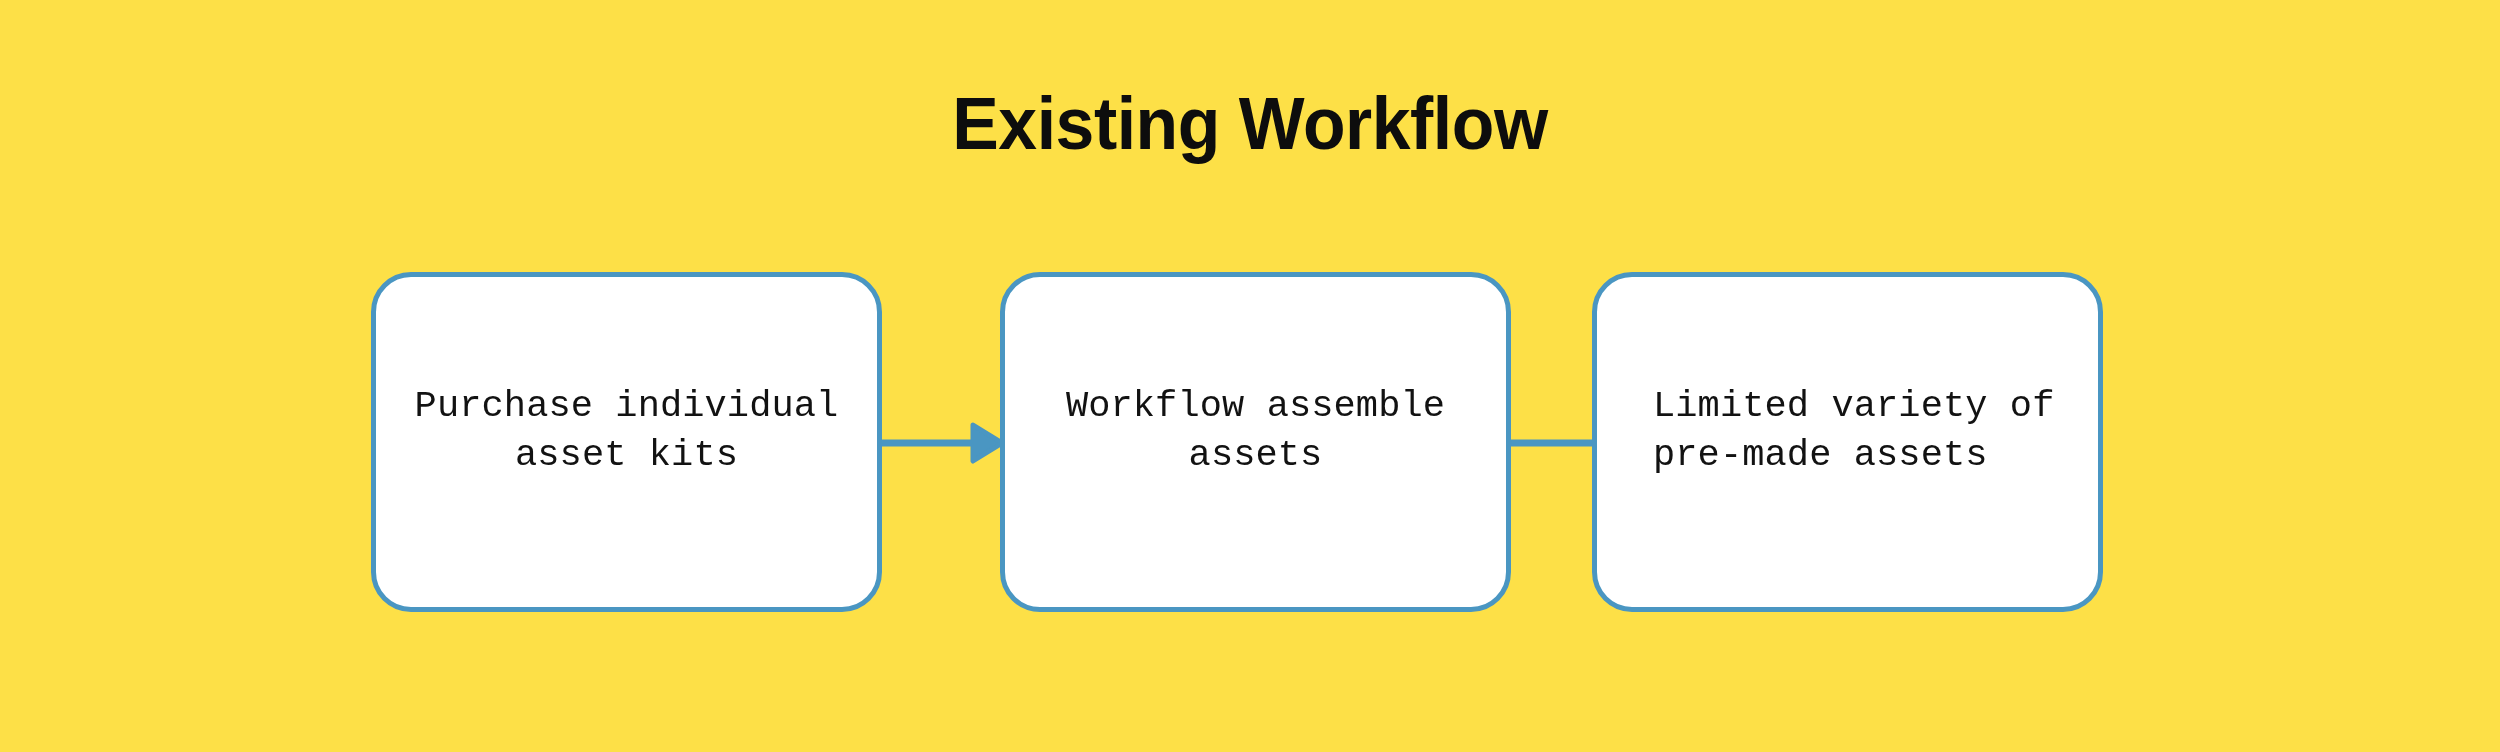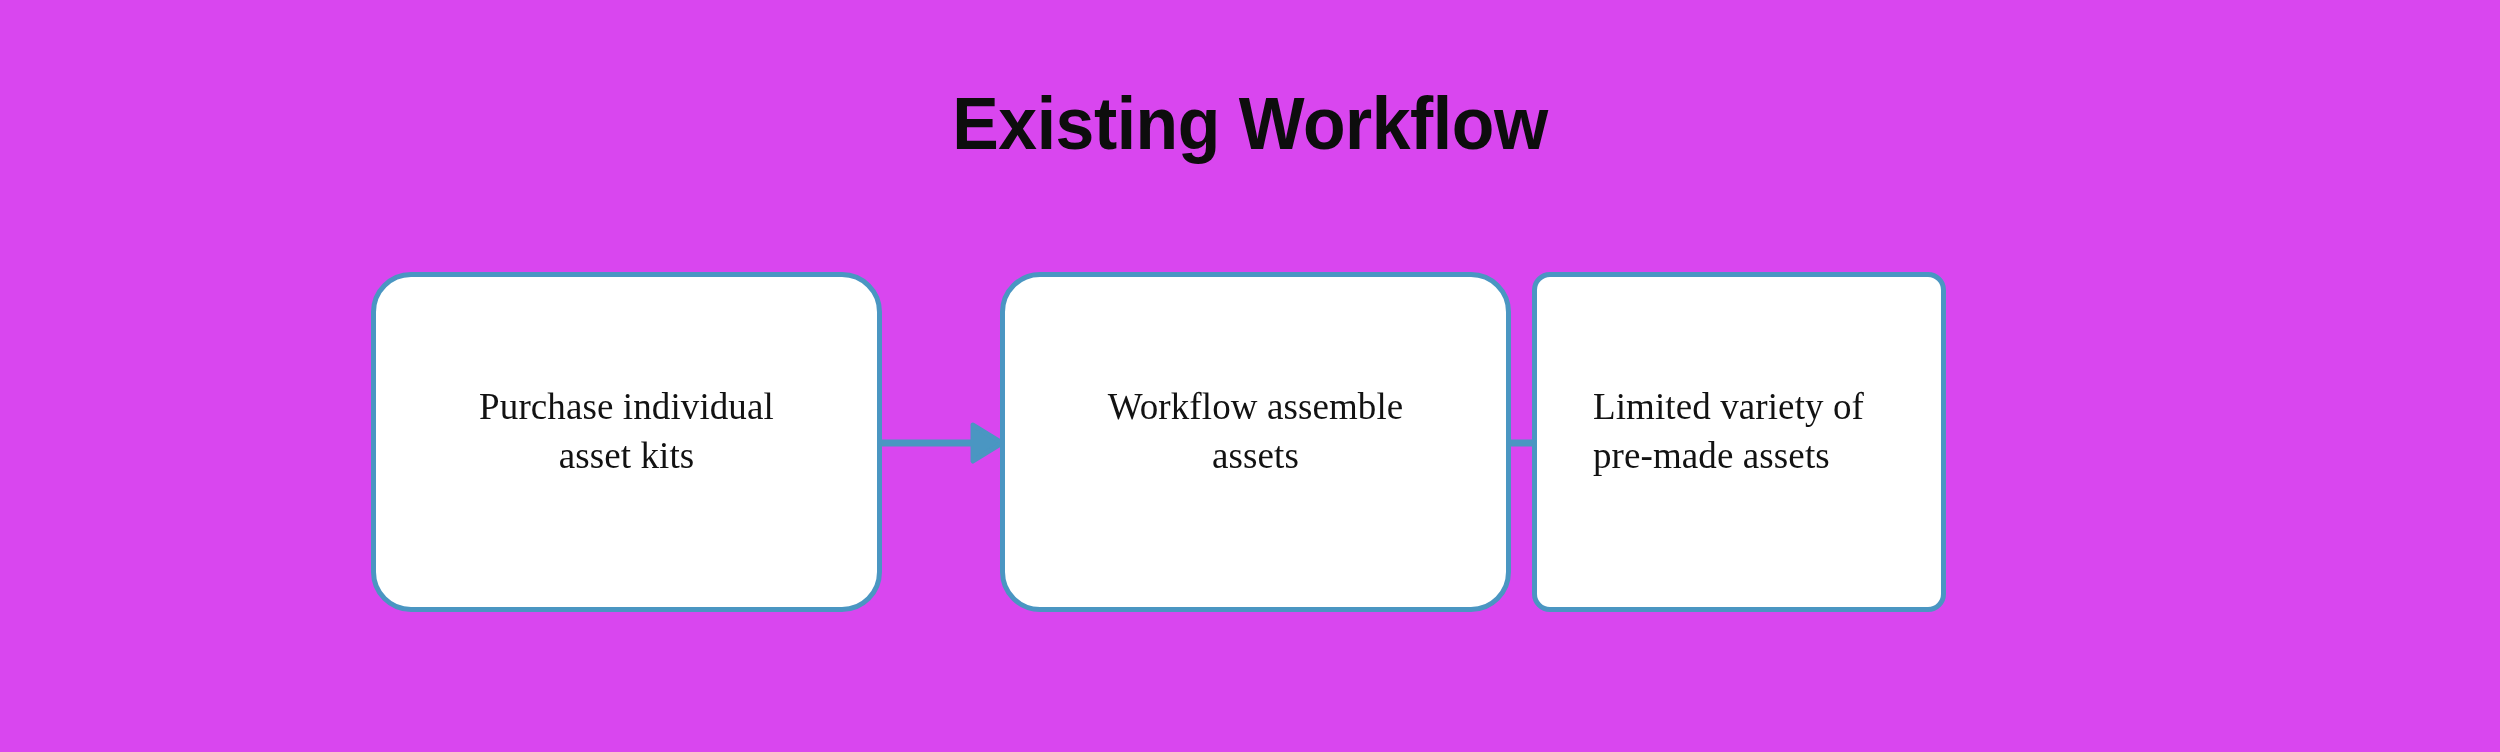--- a/index.html
+++ b/index.html
@@ -12,21 +12,21 @@
     height: 752px;
     background: #ffffff;
     font-family: "Liberation Sans", sans-serif;
     overflow: hidden;
   }
 
   #canvas {
     position: relative;
     width: 2500px;
     height: 752px;
-    background: #d946ef;
+    background: #fde047;
   }
 
   
   #diagram-title {
     position: absolute;
     left: 0;
     top: 78px;
     width: 2500px;
     text-align: center;
     font-family: "Liberation Sans Narrow", "Liberation Sans", sans-serif;
@@ -48,21 +48,21 @@
     box-sizing: border-box;
     border: 5px solid #4a96c2;
     border-radius: 40px;
     background: #ffffff;
     display: flex;
     align-items: center;
   }
 
   .flow-box .box-label {
     width: 100%;
-    font-family: Liberation Serif, serif;
+    font-family: Liberation Mono, monospace;
     font-size: 37px;
     font-weight: 400;
     color: #121212;
     line-height: 49px;
     letter-spacing: 0.1px;
     position: relative;
     top: -11px;
     white-space: pre-line;
   }
 
@@ -73,21 +73,21 @@
   }
 
   .flow-box.align-left .box-label {
     text-align: left;
     padding-left: 56px;
     box-sizing: border-box;
   }
 
   #box-1 { left: 371px; width: 511px; }
   #box-2 { left: 1000px; width: 511px; }
-  #box-3 { left: 1532px; width: 414px; border-radius: 18px; }
+  #box-3 { left: 1592px; width: 511px; }
 
   
   .connector {
     position: absolute;
     top: 420px;
     height: 46px;
   }
   #connector-1 { left: 880px; width: 122px; }
   #connector-2 { left: 1509px; width: 117px; }
 

